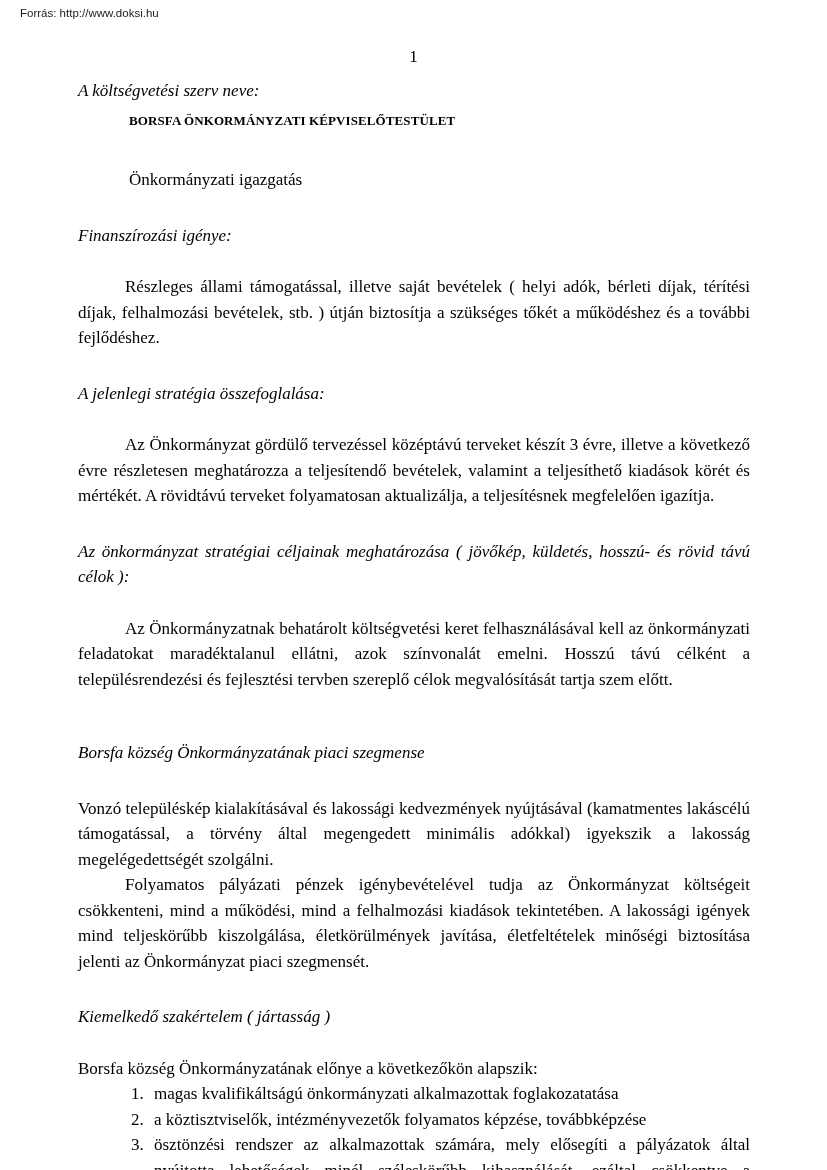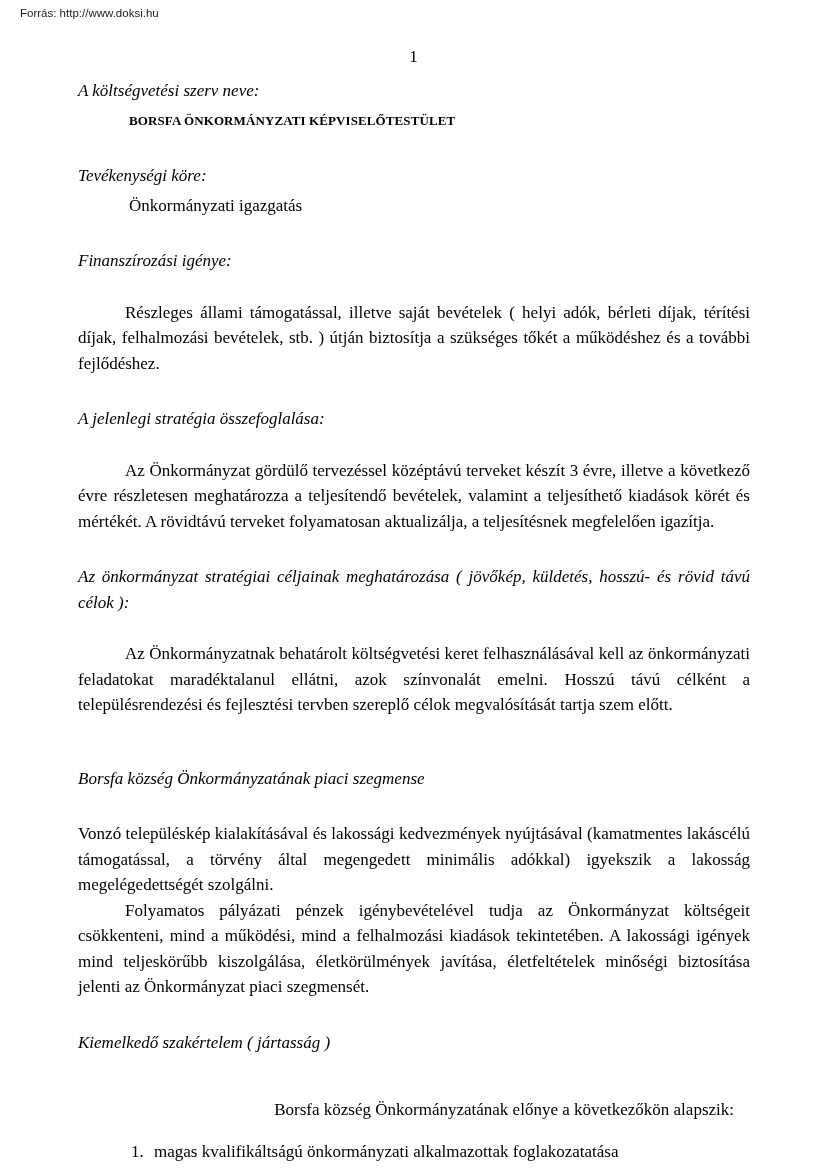--- a/index.html
+++ b/index.html
@@ -98,22 +98,22 @@
   .para {
     margin: 0;
     text-align: justify;
     text-justify: inter-word;
   }
   .para.first-indent {
     text-indent: 47px;
   }
 
   .plain {
-    margin: 16px;
-    text-align: right;
+    margin: 0;
+    text-align: left;
   }
 
   .center-head {
     margin: 0;
     text-align: center;
     font-weight: bold;
     font-size: 17.5px;
     letter-spacing: 0.2px;
   }
   .gap-22 { height: 22px; }
@@ -147,21 +147,20 @@
   <div class="page-number">1</div>
 
   <div class="content">
 
     <p class="lbl">A költségvetési szerv neve:</p>
 
     <p class="strong-name">BORSFA ÖNKORMÁNYZATI KÉPVISELŐTESTÜLET</p>
 
     <div class="gap-26"></div>
 
-    <p class="lbl">Tevékenységi köre:</p>
 
     <p class="indented">Önkormányzati igazgatás</p>
 
     <div class="gap-26"></div>
 
     <p class="lbl">Finanszírozási igénye:</p>
 
     <div class="gap-26"></div>
 
     <p class="para first-indent">Részleges állami támogatással, illetve saját bevételek ( helyi adók, bérleti díjak, térítési díjak, felhalmozási bevételek, stb. ) útján biztosítja a szükséges tőkét a működéshez és a további fejlődéshez.</p>

